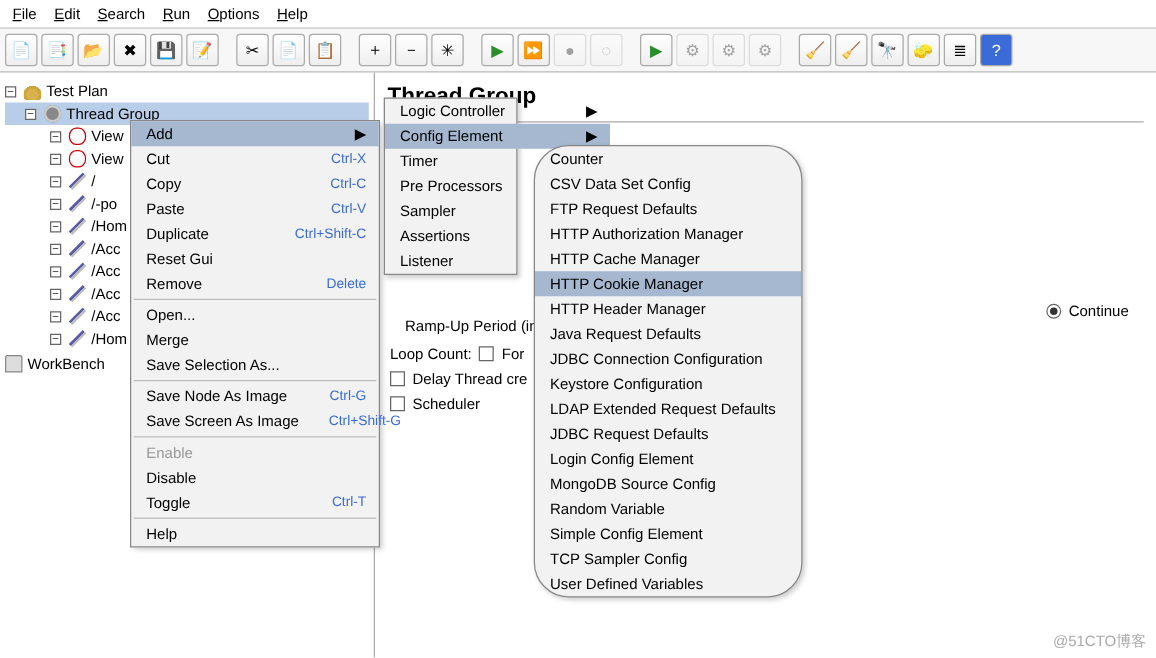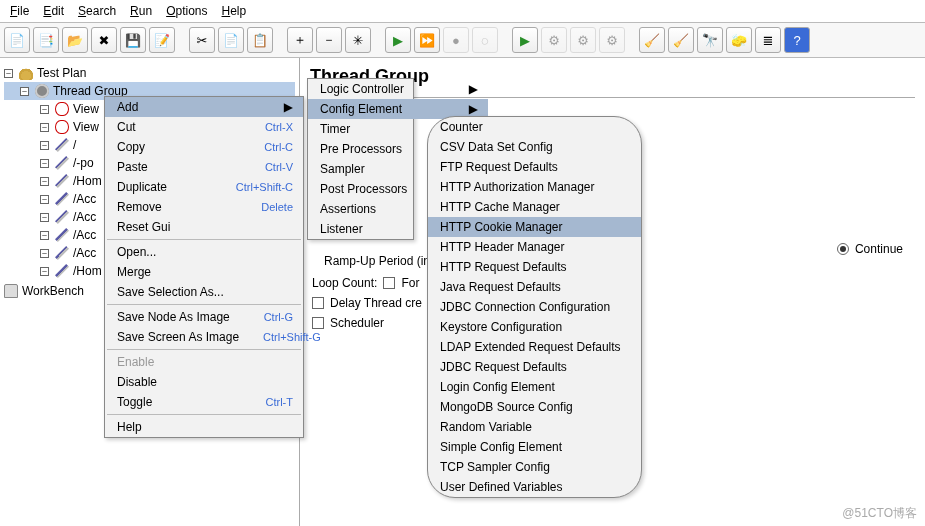--- a/index.html
+++ b/index.html
@@ -201,26 +201,26 @@
       </div>
       <div class="mi">
         <span>Paste</span>
         <span class="sc">Ctrl-V</span>
       </div>
       <div class="mi">
         <span>Duplicate</span>
         <span class="sc">Ctrl+Shift-C</span>
       </div>
       <div class="mi">
+        <span>Reset Gui</span>
+        <span></span>
+      </div>
+      <div class="mi">
         <span>Remove</span>
         <span class="sc">Delete</span>
-      </div>
-      <div class="mi">
-        <span>Reset Gui</span>
-        <span></span>
       </div>
       <div class="sep"></div>
       <div class="mi">
         <span>Open...</span>
         <span></span>
       </div>
       <div class="mi">
         <span>Merge</span>
         <span></span>
       </div>
@@ -268,44 +268,39 @@
       <div class="mi">
         <span>Timer</span>
         <span class="arrow">▶</span>
       </div>
       <div class="mi">
         <span>Pre Processors</span>
         <span class="arrow">▶</span>
       </div>
       <div class="mi">
         <span>Sampler</span>
-        <span class="arrow">▶</span>
-      </div>
-      <div class="mi">
-        <span>Post Processors</span>
         <span class="arrow">▶</span>
       </div>
       <div class="mi">
         <span>Assertions</span>
         <span class="arrow">▶</span>
       </div>
       <div class="mi">
         <span>Listener</span>
         <span class="arrow">▶</span>
       </div>
     </div>
   <div class="ctxmenu" id="ctx3" style="left:427px; top:58px; width:215px;border-radius:28px;">
       <div class="mi">Counter</div>
       <div class="mi">CSV Data Set Config</div>
       <div class="mi">FTP Request Defaults</div>
       <div class="mi">HTTP Authorization Manager</div>
       <div class="mi">HTTP Cache Manager</div>
       <div class="mi hl">HTTP Cookie Manager</div>
       <div class="mi">HTTP Header Manager</div>
-      <div class="mi">HTTP Request Defaults</div>
       <div class="mi">Java Request Defaults</div>
       <div class="mi">JDBC Connection Configuration</div>
       <div class="mi">Keystore Configuration</div>
       <div class="mi">LDAP Extended Request Defaults</div>
       <div class="mi">JDBC Request Defaults</div>
       <div class="mi">Login Config Element</div>
       <div class="mi">MongoDB Source Config</div>
       <div class="mi">Random Variable</div>
       <div class="mi">Simple Config Element</div>
       <div class="mi">TCP Sampler Config</div>

